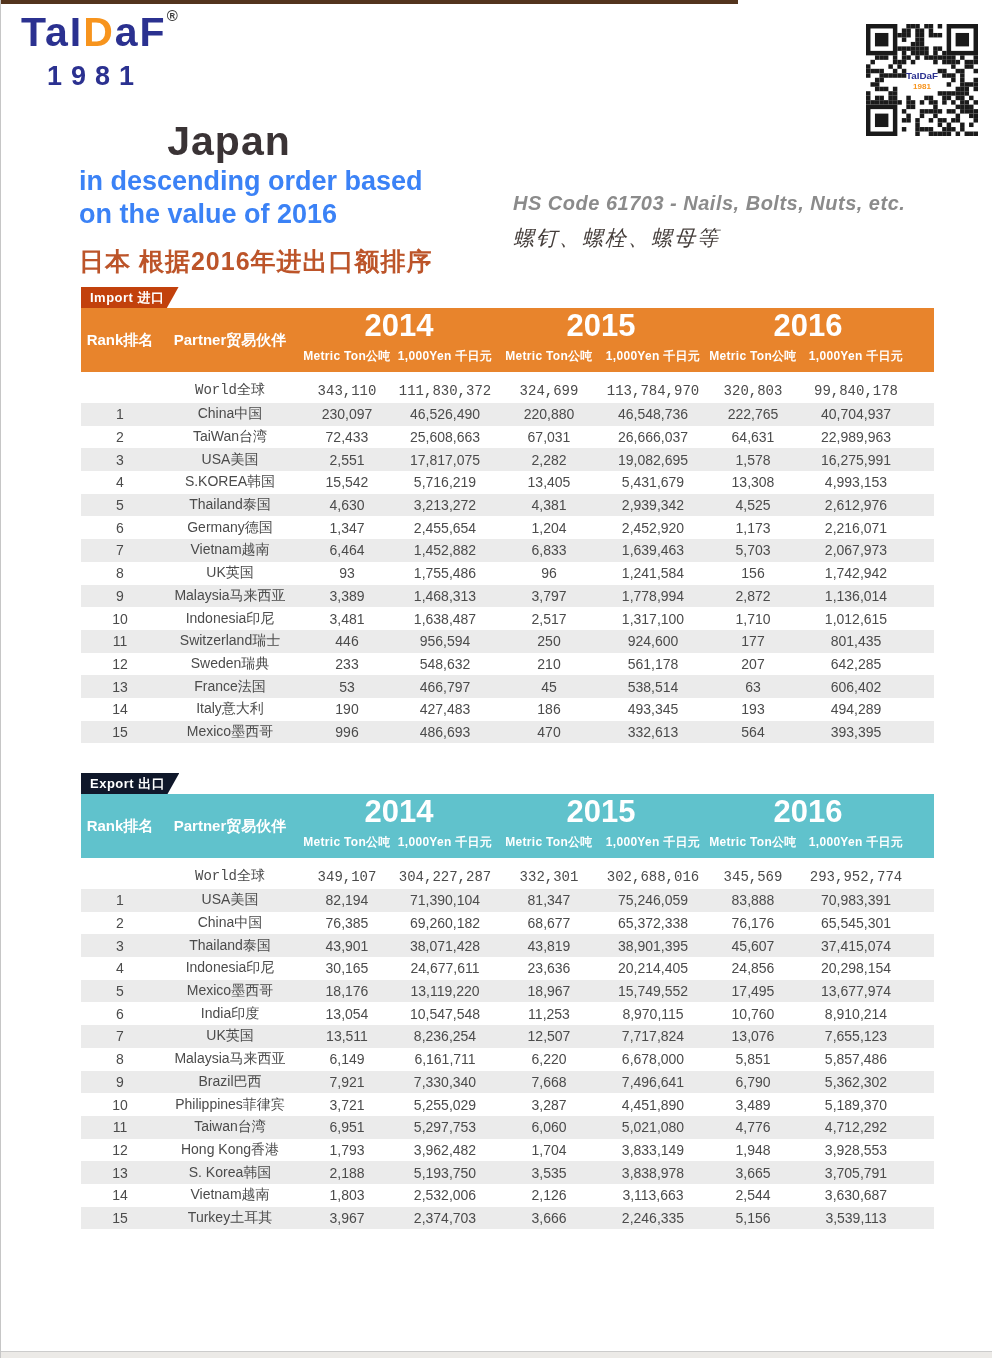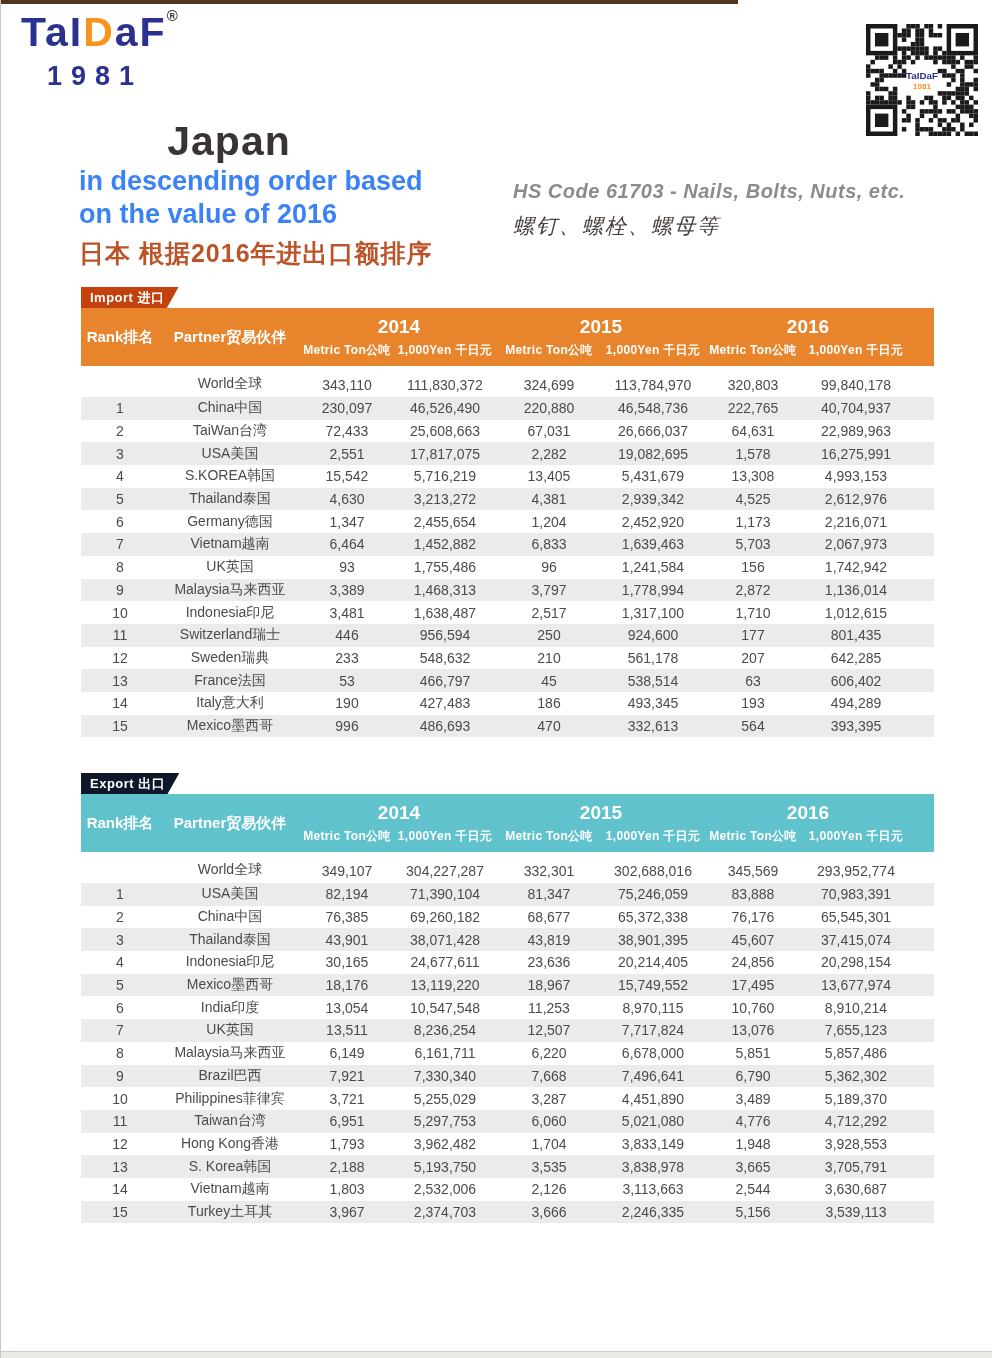--- a/index.html
+++ b/index.html
@@ -19,23 +19,23 @@
   .reg-mark{font-size:15px;color:#3c3c3c;vertical-align:top;position:relative;top:-4px;font-weight:bold;}
   .brand-year{color:#2b3190;font-weight:bold;font-size:27px;letter-spacing:9px;margin:8px 0 0 26px;}
 
   
   .qr{position:absolute;left:862px;top:24px;}
 
   
   .title-block{position:absolute;left:78px;top:118px;width:440px;}
   .title-japan{font-size:41px;font-weight:bold;color:#3a3335;text-align:center;width:300px;letter-spacing:1px;}
   .title-sub{font-size:27px;font-weight:bold;color:#3b82f6;line-height:1.22;}
-  .title-cn{font-size:25px;font-weight:bold;color:#bc5429;margin-top:6px;letter-spacing:1px;}
-
-  .hs-block{position:absolute;left:512px;top:180px;width:460px;}
+  .title-cn{font-size:25px;font-weight:bold;color:#bc5429;margin-top:14px;letter-spacing:1px;}
+
+  .hs-block{position:absolute;left:512px;top:192px;width:460px;}
   .hs-en{font-size:20px;font-weight:bold;font-style:italic;color:#8b8b8b;letter-spacing:0.5px;}
   .hs-cn{font-size:21px;font-weight:normal;font-style:italic;color:#453e3b;margin-top:9px;letter-spacing:2px;}
 
   
   .tbl-section{position:absolute;left:80px;width:853px;}
   .import-section{top:287px;}
   .export-section{top:773px;}
   .tbl-tab{
     display:inline-block;height:21px;line-height:21px;padding:0 14px 0 9px;
     color:#ffffff;font-weight:bold;font-size:13px;letter-spacing:0.5px;
@@ -45,30 +45,30 @@
   .export-section .tbl-tab{background:#0f172a;}
 
   table{border-collapse:collapse;table-layout:fixed;width:853px;}
   col.c-rank{width:78px;} col.c-partner{width:142px;}
   col.c-n1{width:92px;} col.c-n2{width:104px;} col.c-n3{width:104px;}
   col.c-n4{width:104px;} col.c-n5{width:96px;} col.c-n6{width:110px;} col.c-fill{width:23px;}
 
   thead th{color:#ffffff;font-weight:bold;text-align:center;padding:0;}
   .import-section thead th{background:#e8842c;}
   .export-section thead th{background:#60c2cc;}
-  th.h-year{font-size:19px;height:30px;vertical-align:bottom;padding-bottom:1px;}
+  th.h-year{font-size:31px;height:30px;vertical-align:bottom;padding-bottom:1px;}
   th.h-sub{font-size:12px;height:24px;vertical-align:top;padding-top:3px;letter-spacing:0.3px;}
   th.h-main{font-size:15px;vertical-align:middle;}
   thead tr:first-child th:first-child{border-radius:0;}
 
   tbody td{
     height:22.7px;text-align:center;font-size:14px;color:#4b4b4b;
     padding:0;white-space:nowrap;overflow:hidden;
   }
-  tbody tr:first-child td{height:27px;vertical-align:bottom;padding-bottom:4px;}
+  tbody tr:first-child td{height:27px;vertical-align:bottom;padding-bottom:4px;font-family:Liberation Mono, monospace;}
   tbody tr:nth-child(even) td{background:#ebebeb;}
 
   
   .source-line{position:absolute;left:0;top:1232px;width:933px;text-align:right;font-size:15px;font-weight:bold;color:#565656;}
   .company-line{position:absolute;left:0;top:1366px;width:933px;text-align:right;font-size:15px;color:#3e3e3e;letter-spacing:0.2px;}
 </style>
 </head>
 <body>
 
 <div class="page">

